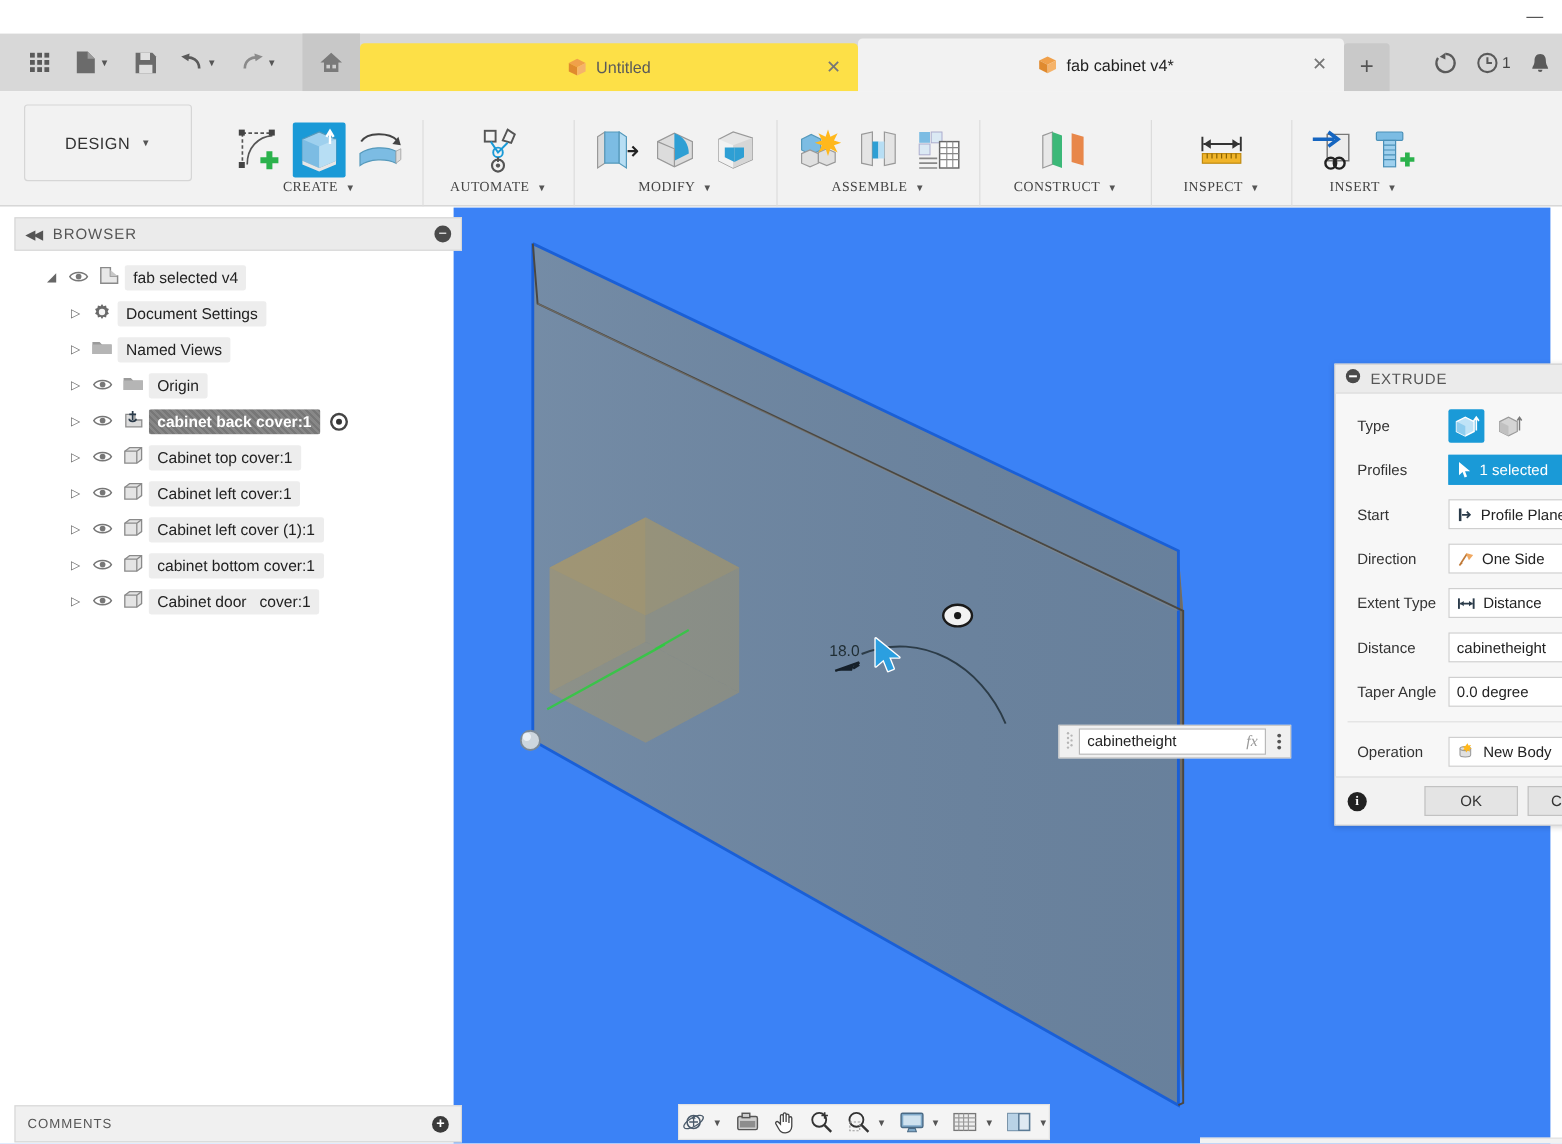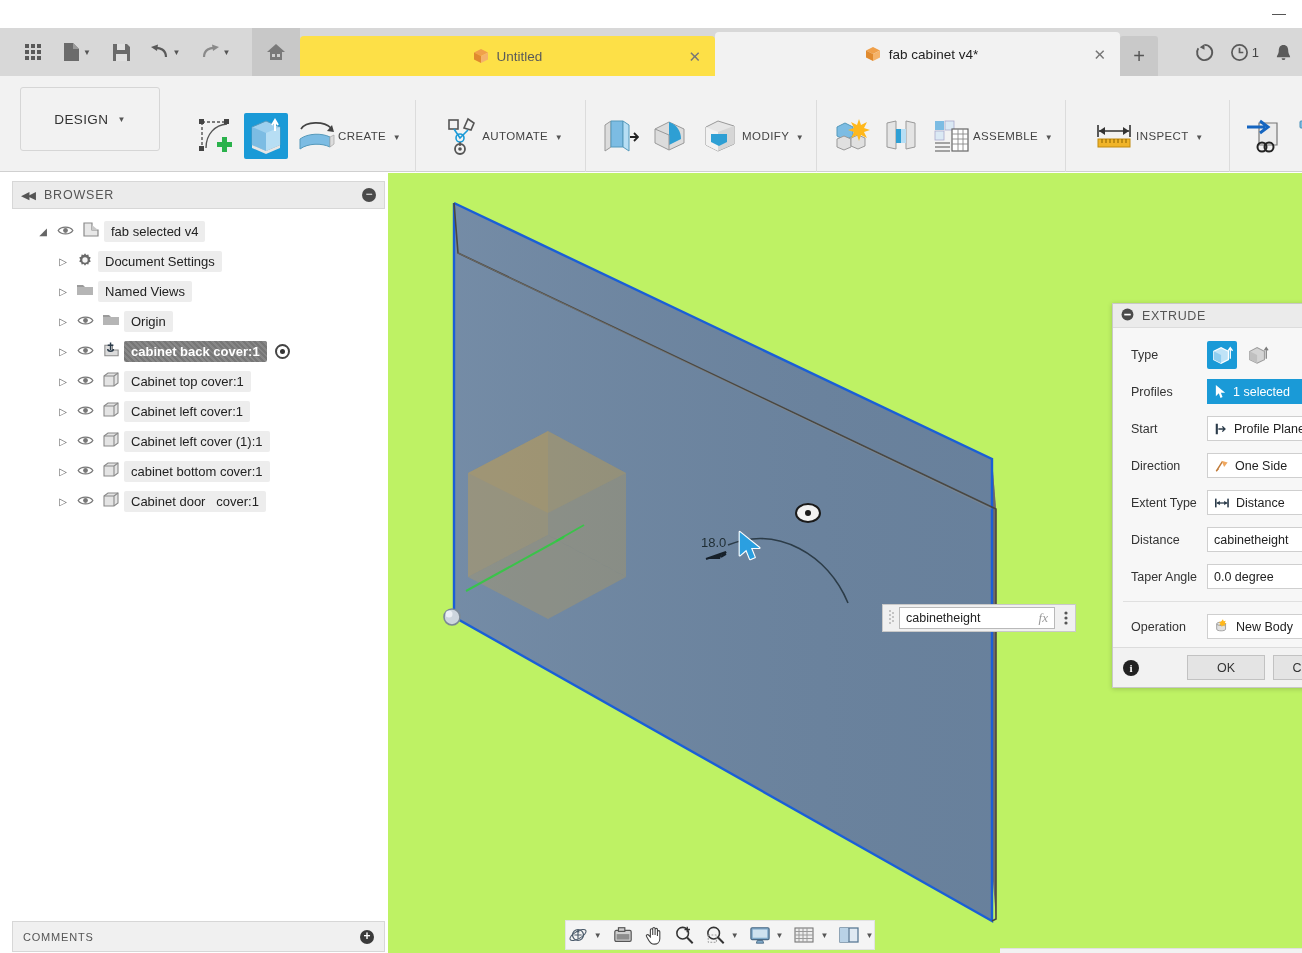--- a/index.html
+++ b/index.html
@@ -74,22 +74,22 @@
   .rtab {
     padding: 0 18px; height: 22px; line-height: 22px;
     font-size: 12.5px; color: #444; letter-spacing: .5px; cursor: pointer; white-space: nowrap;
   }
   .rtab.active { color: #1a9ad7; }
   .rtab.active::after {
     content: ""; display: block; position: relative; top: 3px;
     height: 3px; background: #1a9ad7;
   }
   .panels { position: absolute; left: 180px; top: 24px; height: 72px; display: flex; }
-  .panel { position: relative; display: flex; flex-direction: row; align-items: center;
-           padding: 0 10px; height: 72px; border-right: 1px solid #dcdcdc; }
+  .panel { position: relative; display: flex; flex-direction: column; align-items: center;
+           padding: 0 10px; height: 72px; border-right: 1px solid #dcdcdc; font-family: Liberation Serif, serif; }
   .panel:last-child { border-right: none; }
   .panel-icons { display: flex; align-items: center; gap: 6px; height: 50px; }
   .panel-label { font-size: 11.5px; color: #444; letter-spacing: .4px; white-space: nowrap; }
   .ico { width: 44px; height: 46px; display: flex; align-items: center; justify-content: center; cursor: pointer; }
   .ico.selected { background: #1a9ad7; border-radius: 2px; }
 
   
   .browser {
     position: absolute; left: 12px; top: 181px; width: 373px; height: 28px;
     background: #ebebeb; border: 1px solid #d7d7d7;
@@ -123,22 +123,22 @@
     display: flex; align-items: center; padding: 0 10px;
   }
   .comments-title { font-size: 11px; color: #555; letter-spacing: .8px; }
   .plus-circle {
     position: absolute; right: 10px; width: 14px; height: 14px; border-radius: 50%;
     background: #3a3a3a; color: #fff; font-size: 12px; line-height: 13px; text-align: center; font-weight: bold;
   }
 
   
   .canvas {
-    position: absolute; left: 388px; top: 173px; width: 914px; height: 780px;
-    background: #bef264; overflow: hidden;
+    position: absolute; left: 378px; top: 173px; width: 914px; height: 780px;
+    background: #3b82f6; overflow: hidden;
   }
 
   
   .navbar {
     position: absolute; left: 565px; top: 920px; width: 310px; height: 30px;
     background: #f4f4f4; border: 1px solid #e2e2e2;
     display: flex; align-items: center; justify-content: center; gap: 2px;
   }
   .navbtn { display: flex; align-items: center; gap: 2px; padding: 0 4px; height: 26px; cursor: pointer; }
 
@@ -444,20 +444,35 @@
             </svg>
           </div>
         </div>
         <div class="panel-label">
           <span>ASSEMBLE</span>
           <span class="caret">▼</span>
         </div>
       </div>
 
 
+      <div class="panel" style="padding:0 28px">
+        <div class="panel-icons">
+          <div class="ico" style="width:54px">
+            <svg width="50" height="40" viewBox="0 0 50 40">
+              <path d="M6 8 L14 5 L14 32 L6 35 Z" fill="#e8e8e8" stroke="#999" stroke-width="1"></path>
+              <path d="M14 5 L22 8 L22 35 L14 32 Z" fill="#3cb878"></path>
+              <path d="M30 6 L40 9 L40 33 L30 30 Z" fill="#e8874a"></path>
+            </svg>
+          </div>
+        </div>
+        <div class="panel-label">
+          <span>CONSTRUCT</span>
+          <span class="caret">▼</span>
+        </div>
+      </div>
 
       <div class="panel" style="padding:0 26px">
         <div class="panel-icons">
           <div class="ico">
             <svg width="40" height="34" viewBox="0 0 40 34">
               <path d="M4 6 V18 M36 6 V18 M5 12 H35" stroke="#333" stroke-width="1.6" fill="none"></path>
               <path d="M5 12 L11 8 L11 16 Z" fill="#333"></path>
                 <path d="M35 12 L29 8 L29 16 Z" fill="#333"></path>
               <rect x="4" y="20" width="32" height="8" fill="#f0b429" stroke="#c08a10" stroke-width="1"></rect>
               <path d="M8 20 V24 M12 20 V24 M16 20 V24 M20 20 V24 M24 20 V24 M28 20 V24 M32 20 V24" stroke="#8a6200" stroke-width="1"></path>

